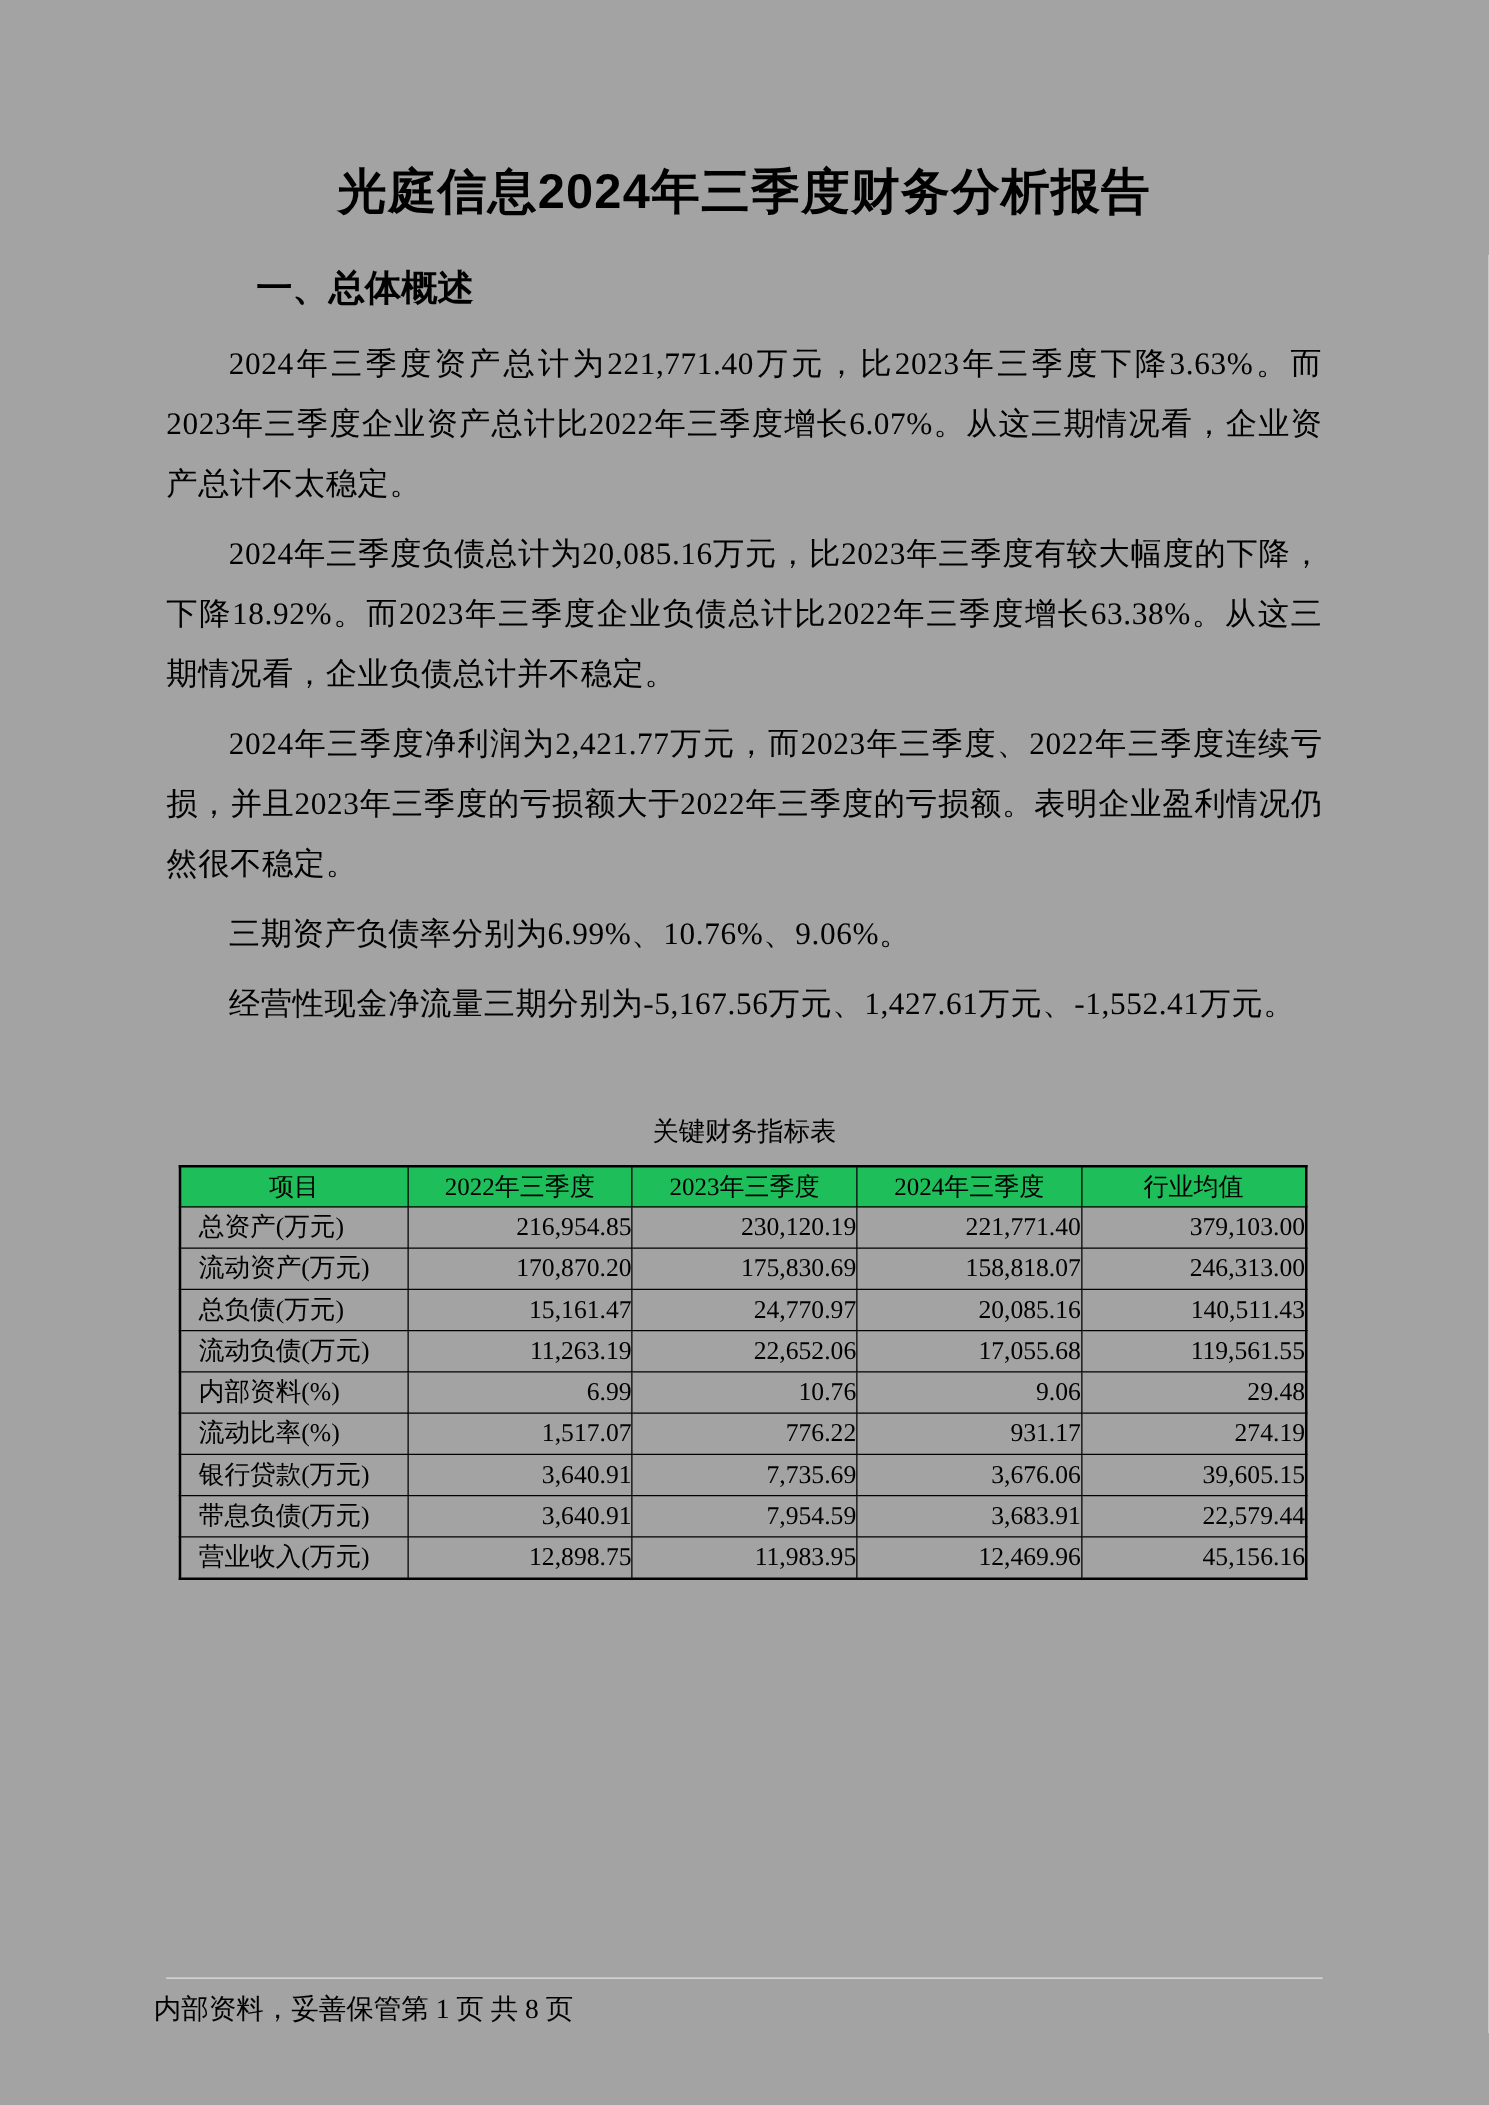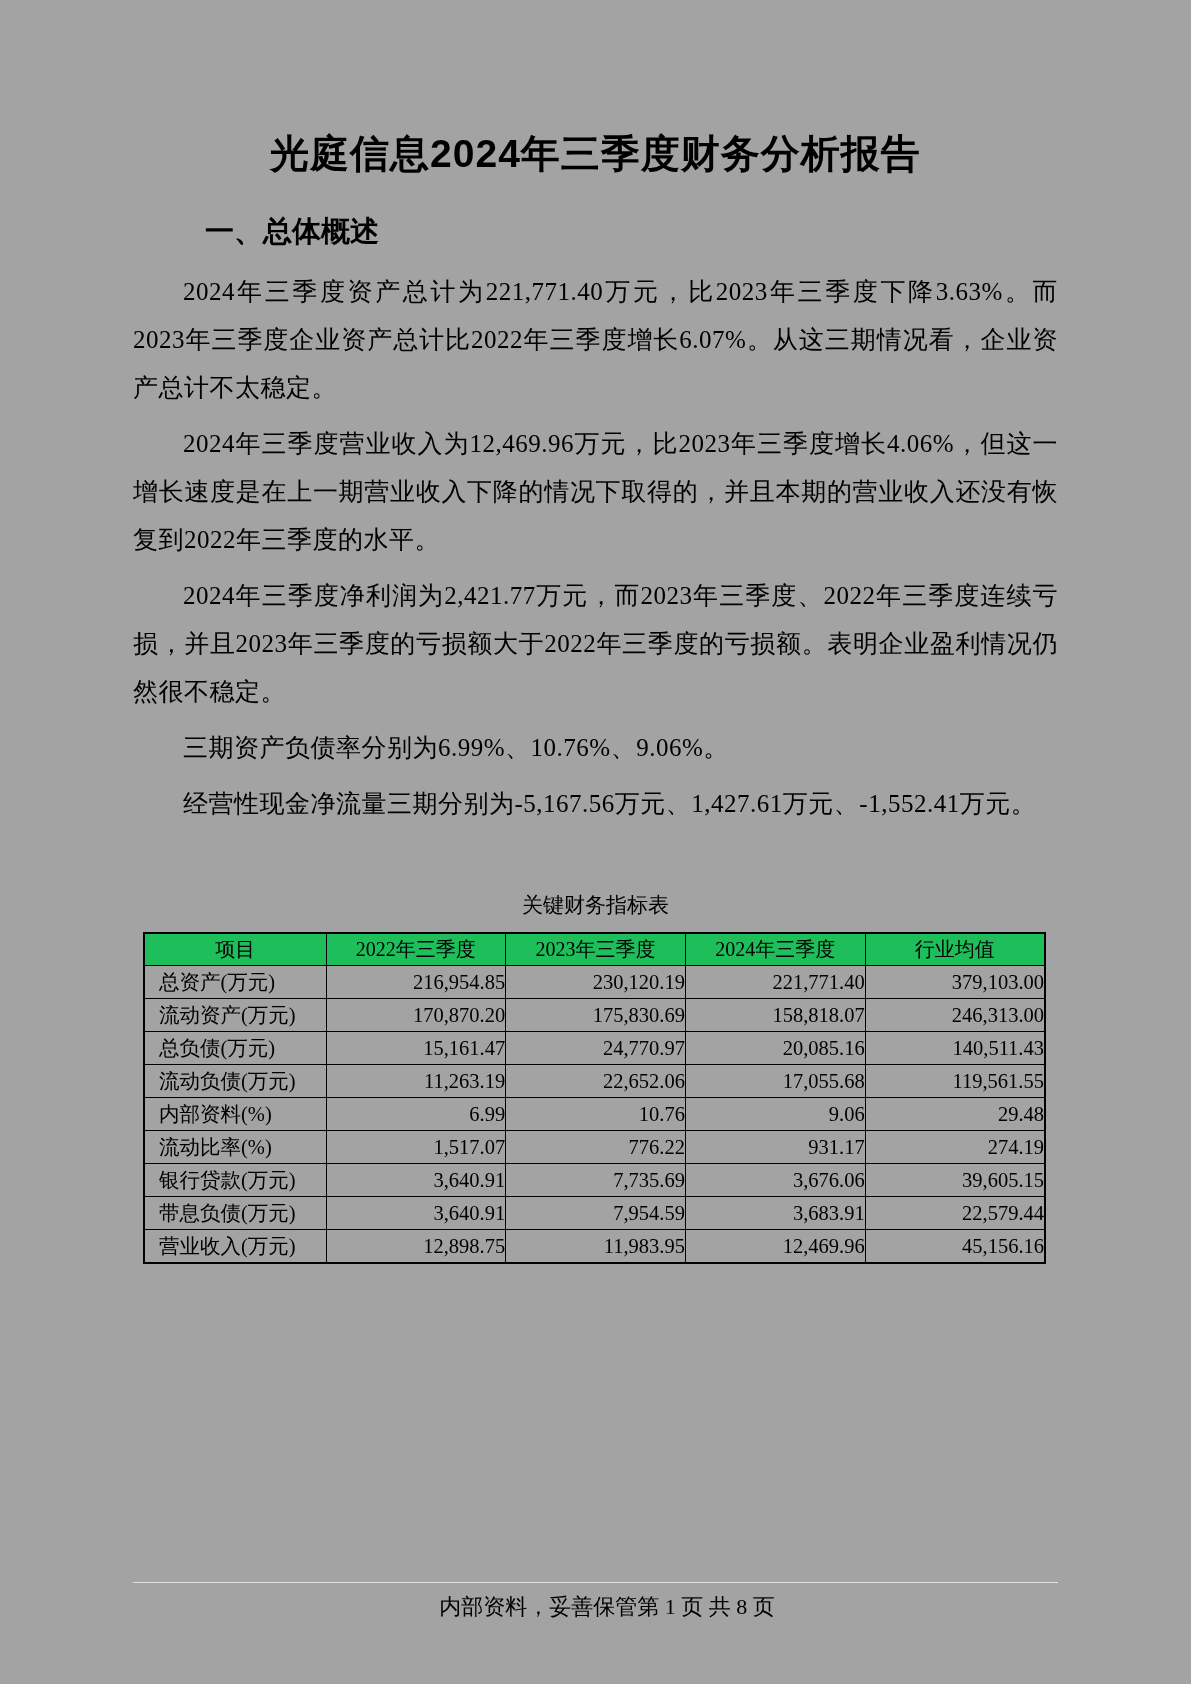--- a/index.html
+++ b/index.html
@@ -71,39 +71,39 @@
   table.fin-table td.num { padding-left:20px;text-align:right; }
   col.c0 { width:20.2%; }
   col.cn { width:19.95%; }
   .footer-rule {
     position:absolute;
     left:133px; width:925px; top:1582px;
     border-top:1px solid #e2e2e2;
   }
   .page-footer {
     position:absolute;
-    left:151px; right:128px; top:1592px;
+    left:123px; right:128px; top:1592px;
     display:flex;
-    justify-content:center;
+    justify-content:flex-start;
     font-size:22px;
     line-height:30px;
   }
 </style>
 </head>
 <body>
 
 <div class="page">
   <div class="content">
 
     <h1 class="doc-title">光庭信息2024年三季度财务分析报告</h1>
 
     <h2 class="section-heading">一、总体概述</h2>
 
     <p class="body-para">2024年三季度资产总计为221,771.40万元，比2023年三季度下降3.63%。而2023年三季度企业资产总计比2022年三季度增长6.07%。从这三期情况看，企业资产总计不太稳定。</p>
-    <p class="body-para">2024年三季度营业收入为12,469.96万元，比2023年三季度增长4.06%，但这一增长速度是在上一期营业收入下降的情况下取得的，并且本期的营业收入还没有恢复到2022年三季度的水平。</p>
+    <p class="body-para">2024年三季度负债总计为20,085.16万元，比2023年三季度有较大幅度的下降，下降18.92%。而2023年三季度企业负债总计比2022年三季度增长63.38%。从这三期情况看，企业负债总计并不稳定。</p>
     <p class="body-para">2024年三季度净利润为2,421.77万元，而2023年三季度、2022年三季度连续亏损，并且2023年三季度的亏损额大于2022年三季度的亏损额。表明企业盈利情况仍然很不稳定。</p>
     <p class="body-para">三期资产负债率分别为6.99%、10.76%、9.06%。</p>
     <p class="body-para">经营性现金净流量三期分别为-5,167.56万元、1,427.61万元、-1,552.41万元。</p>
 
     <div class="table-caption">关键财务指标表</div>
 
     <table class="fin-table">
       <colgroup>
         <col class="c0">
           <col class="cn">

